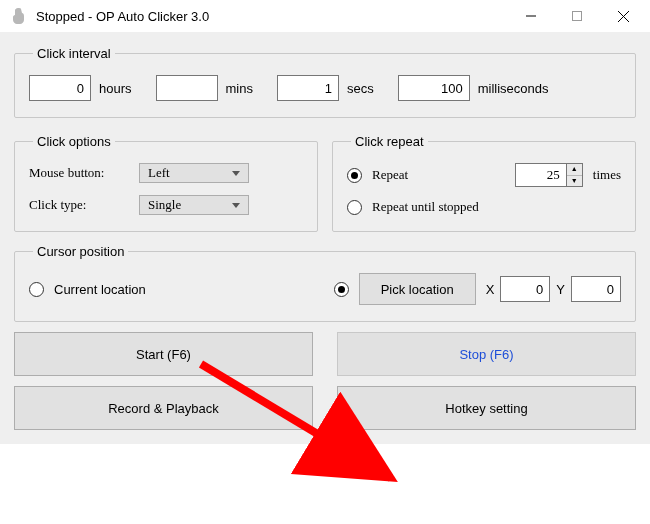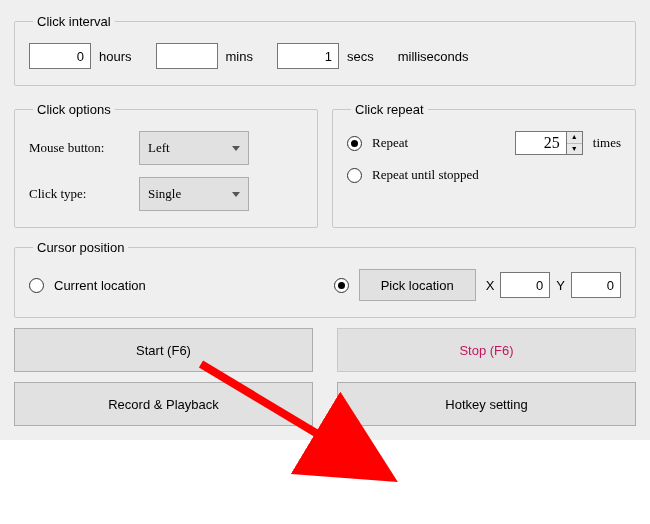--- a/index.html
+++ b/index.html
@@ -67,21 +67,21 @@
     font-family: inherit;
     font-size: 13px;
   }
   .num.sm { width: 48px; }
   .lbl { font-size: 13px; }
   .grid2 {
     display: flex; gap: 14px;
   }
   .grid2 > fieldset { flex: 1; margin: 6px 0; }
   .select {
-    width: 110px; height: 34px;
+    width: 110px; height: 20px;
     background: #e1e1e1;
     border: 1px solid #adadad;
     display: flex; align-items: center; justify-content: space-between;
     padding: 0 8px;
     font-size: 13px;
   }
   .chev {
     width: 0; height: 0;
     border-left: 4px solid transparent;
     border-right: 4px solid transparent;
@@ -97,71 +97,97 @@
     flex: 0 0 15px;
   }
   .radio.checked::after {
     content: ""; width: 7px; height: 7px; border-radius: 50%; background: #000;
   }
   .spin {
     display: flex; align-items: stretch; height: 24px;
   }
   .spin input {
     width: 52px; border: 1px solid #767676; text-align: right; padding: 2px 6px;
-    font-family: inherit; font-size: 16px; background: #fff;
+    font-family: inherit; font-size: 13px; background: #fff;
   }
   .spin .btns {
     display: flex; flex-direction: column; border: 1px solid #767676; border-left: none;
     width: 16px;
   }
   .spin .btns div {
     flex: 1; display: flex; align-items: center; justify-content: center;
     font-size: 7px; background: #e9e9e9;
   }
   .spin .btns div:first-child { border-bottom: 1px solid #bbb; }
   .btn {
     background: #e1e1e1;
     border: 1px solid #adadad;
     height: 30px;
     display: flex; align-items: center; justify-content: center;
     font-size: 13px;
     padding: 0 14px;
   }
   .btn.wide { height: 44px; }
-  .btn.disabled { color: #be185d; border-color: #c8c8c8; }
+  .btn.disabled { color: #1d4ed8; border-color: #c8c8c8; }
   .btn-row { display: flex; gap: 24px; margin-top: 10px; }
   .btn-row .btn { flex: 1; }
   .cursor-row { display: flex; align-items: center; gap: 10px; }
   .xy { display: flex; align-items: center; gap: 6px; }
   .xy .num { width: 50px; }
   .arrow {
     position: absolute;
     pointer-events: none;
     z-index: 10;
   }
 </style>
 </head>
 <body>
 
 <div class="window">
+  <div class="titlebar">
+    <span class="app-icon">
+      <svg width="16" height="16" viewBox="0 0 16 16">
+        <path d="M5 1 C5 1 5 0 7 0 L8 0 C10 0 10 1 10 1 L11 5 C12 5 13 6 13 8 L13 12 C13 14 11 16 9 16 L6 16 C4 16 2 14 2 12 L2 9 C2 8 3 7 4 7 L4 2 C4 1 5 1 5 1 Z" fill="#b8b8b8"></path>
+      </svg>
+    </span>
+    <span class="title">Stopped - OP Auto Clicker 3.0</span>
+    <span class="spacer"></span>
+    <div class="winbtn">
+      <svg width="10" height="10">
+          <line x1="0" y1="5" x2="10" y2="5" stroke="#000" stroke-width="1"></line>
+        </svg>
+    </div>
+    <div class="winbtn disabled">
+      <svg width="10" height="10">
+          <rect x="0.5" y="0.5" width="9" height="9" fill="none" stroke="#9a9a9a" stroke-width="1"></rect>
+        </svg>
+    </div>
+    <div class="winbtn">
+      <svg width="11" height="11">
+          <line x1="0" y1="0" x2="11" y2="11" stroke="#000" stroke-width="1"></line>
+          <line x1="11" y1="0" x2="0" y2="11" stroke="#000" stroke-width="1"></line>
+        </svg>
+    </div>
+  </div>
 
   <div class="client">
 
     <fieldset>
       <legend>Click interval</legend>
       <div class="row">
         <input class="num" value="0" style="">
         <span class="lbl">hours</span>
         <span style="width:8px"></span>
         <input class="num" value="" style="">
         <span class="lbl">mins</span>
         <span style="width:8px"></span>
         <input class="num" value="1" style="">
         <span class="lbl">secs</span>
         <span style="width:8px"></span>
+        <input class="num" style="width: 72px;" value="100">
         <span class="lbl">milliseconds</span>
       </div>
     </fieldset>
 
     <div class="grid2">
       <fieldset>
         <legend>Click options</legend>
         <div class="opt-row">
           <span class="opt-label">Mouse button:</span>
           <div class="select">

